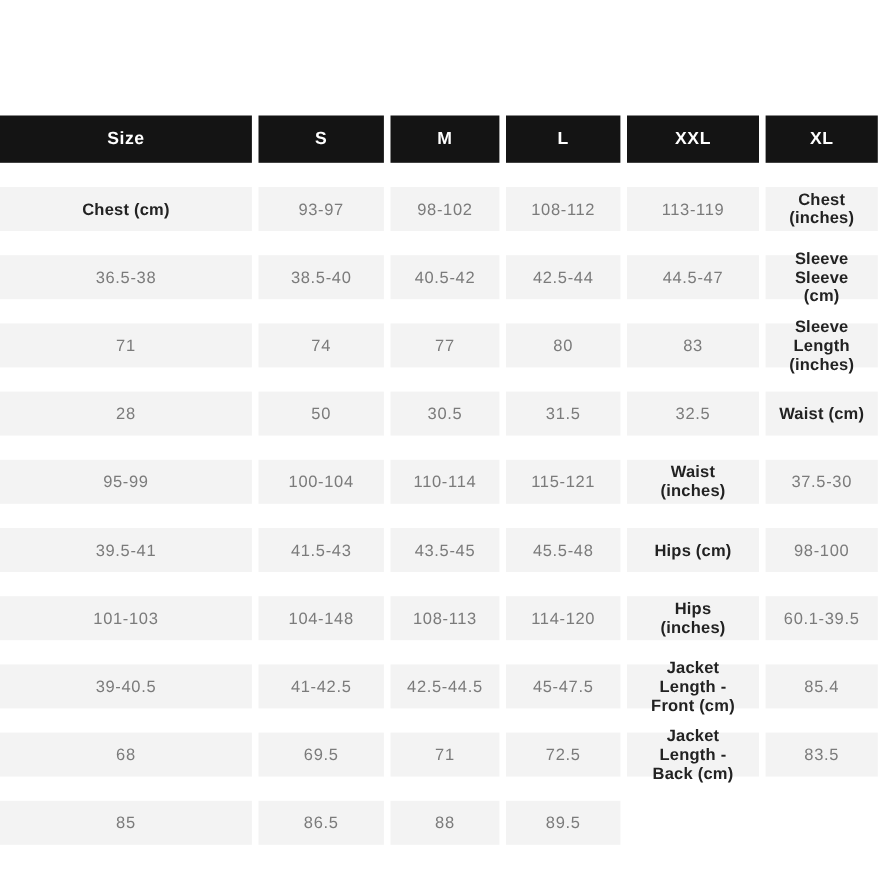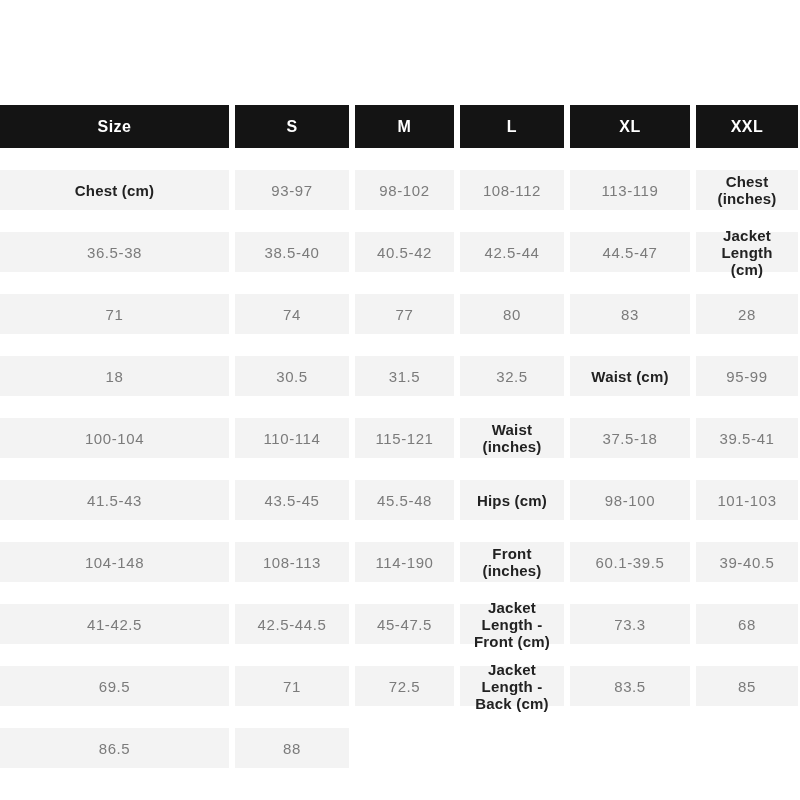--- a/index.html
+++ b/index.html
@@ -58,72 +58,74 @@
 </style>
 </head>
 <body>
 
 <div class="page">
   <div class="size-grid" id="size-grid">
       <div class="cell header">Size</div>
       <div class="cell header">S</div>
       <div class="cell header">M</div>
       <div class="cell header">L</div>
+      <div class="cell header">XXL</div>
       <div class="cell header">XL</div>
-      <div class="cell header">XXL</div>
       <div class="cell label">Chest (cm)</div>
       <div class="cell value">93-97</div>
       <div class="cell value">98-102</div>
       <div class="cell value">108-112</div>
       <div class="cell value">113-119</div>
       <div class="cell label">Chest (inches)</div>
       <div class="cell value">36.5-38</div>
       <div class="cell value">38.5-40</div>
       <div class="cell value">40.5-42</div>
       <div class="cell value">42.5-44</div>
       <div class="cell value">44.5-47</div>
-      <div class="cell label">Jacket Length (cm)</div>
+      <div class="cell label">Sleeve Sleeve (cm)</div>
       <div class="cell value">71</div>
       <div class="cell value">74</div>
       <div class="cell value">77</div>
       <div class="cell value">80</div>
       <div class="cell value">83</div>
+      <div class="cell label">Sleeve Length (inches)</div>
       <div class="cell value">28</div>
-      <div class="cell value">18</div>
+      <div class="cell value">50</div>
       <div class="cell value">30.5</div>
       <div class="cell value">31.5</div>
       <div class="cell value">32.5</div>
       <div class="cell label">Waist (cm)</div>
       <div class="cell value">95-99</div>
       <div class="cell value">100-104</div>
       <div class="cell value">110-114</div>
       <div class="cell value">115-121</div>
       <div class="cell label">Waist (inches)</div>
-      <div class="cell value">37.5-18</div>
+      <div class="cell value">37.5-30</div>
       <div class="cell value">39.5-41</div>
       <div class="cell value">41.5-43</div>
       <div class="cell value">43.5-45</div>
       <div class="cell value">45.5-48</div>
       <div class="cell label">Hips (cm)</div>
       <div class="cell value">98-100</div>
       <div class="cell value">101-103</div>
       <div class="cell value">104-148</div>
       <div class="cell value">108-113</div>
-      <div class="cell value">114-190</div>
-      <div class="cell label">Front (inches)</div>
+      <div class="cell value">114-120</div>
+      <div class="cell label">Hips (inches)</div>
       <div class="cell value">60.1-39.5</div>
       <div class="cell value">39-40.5</div>
       <div class="cell value">41-42.5</div>
       <div class="cell value">42.5-44.5</div>
       <div class="cell value">45-47.5</div>
       <div class="cell label">Jacket Length - Front (cm)</div>
-      <div class="cell value">73.3</div>
+      <div class="cell value">85.4</div>
       <div class="cell value">68</div>
       <div class="cell value">69.5</div>
       <div class="cell value">71</div>
       <div class="cell value">72.5</div>
       <div class="cell label">Jacket Length - Back (cm)</div>
       <div class="cell value">83.5</div>
       <div class="cell value">85</div>
       <div class="cell value">86.5</div>
       <div class="cell value">88</div>
+      <div class="cell value">89.5</div>
     </div>
 </div>
 
 </body></html>

